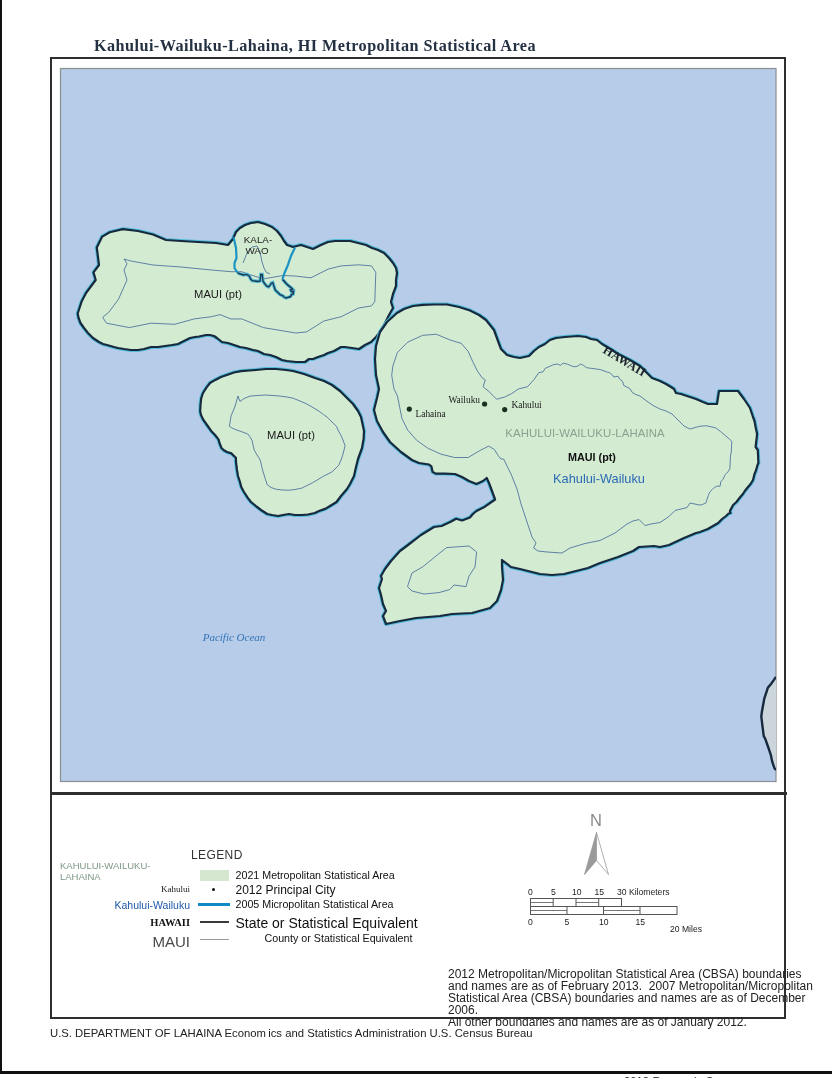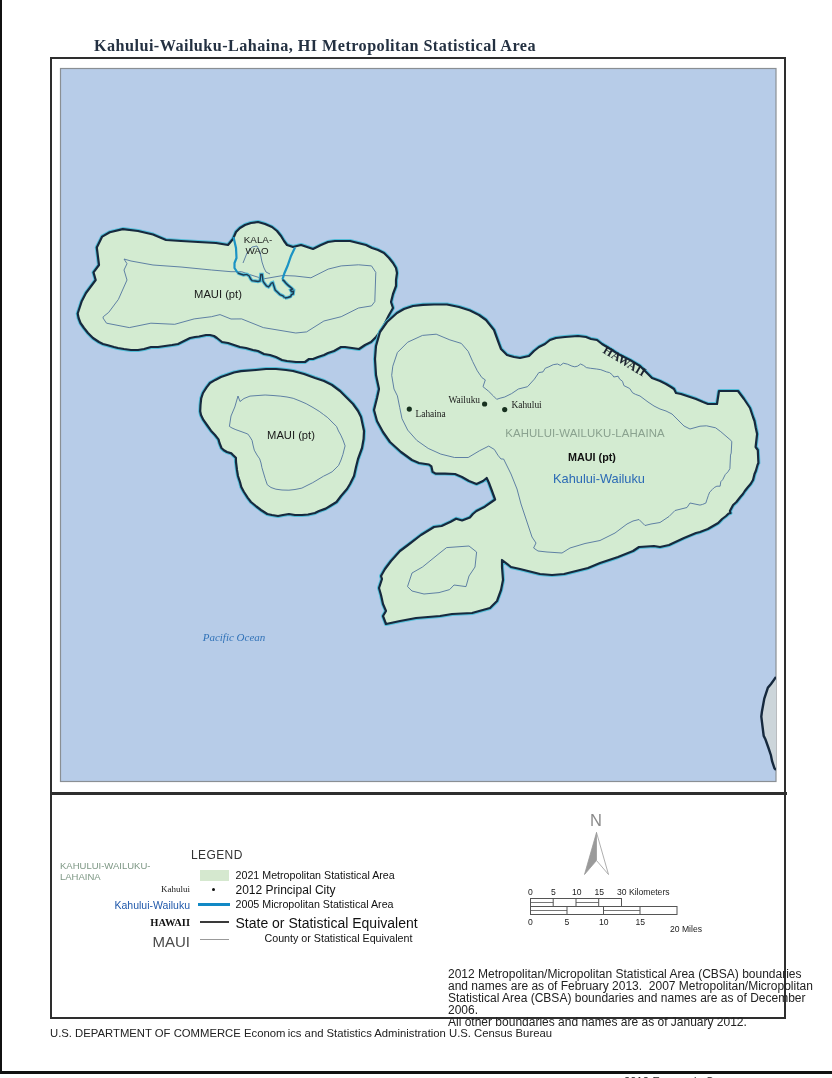--- a/index.html
+++ b/index.html
@@ -149,15 +149,15 @@
 </svg>
 
 <div class="abs" style="left:528px;top:916.8px;font-size:8.6px;color:#222;">0</div>
 <div class="abs" style="left:564.5px;top:916.8px;font-size:8.6px;color:#222;">5</div>
 <div class="abs" style="left:599px;top:916.8px;font-size:8.6px;color:#222;">10</div>
 <div class="abs" style="left:635.5px;top:916.8px;font-size:8.6px;color:#222;">15</div>
 <div class="abs" style="left:670px;top:924px;font-size:8.6px;color:#222;">20 Miles</div>
 
 <div class="abs" style="left:448px;top:969px;font-size:12px;line-height:11.9px;color:#222;">2012 Metropolitan/Micropolitan Statistical Area (CBSA) boundaries<br>and names are as of February 2013.&nbsp; 2007 Metropolitan/Micropolitan<br>Statistical Area (CBSA) boundaries and names are as of December 2006.<br>All other boundaries and names are as of January 2012.</div>
 
-<div class="abs" style="left:50px;top:1027.2px;font-size:11.3px;color:#222;">U.S. DEPARTMENT OF COMMERCE Econom ics and Statistics Administration U.S. Census Bureau</div>
+<div class="abs" style="left:50px;top:1027.2px;font-size:11.3px;color:#222;">U.S. DEPARTMENT OF LAHAINA Econom ics and Statistics Administration U.S. Census Bureau</div>
 
 <div class="abs" style="left:584px;top:1026.8px;width:200px;text-align:center;font-size:11px;color:#222;letter-spacing:0.2px;margin-top:48px;">2012 Economic Census</div>
 
 </body></html>

